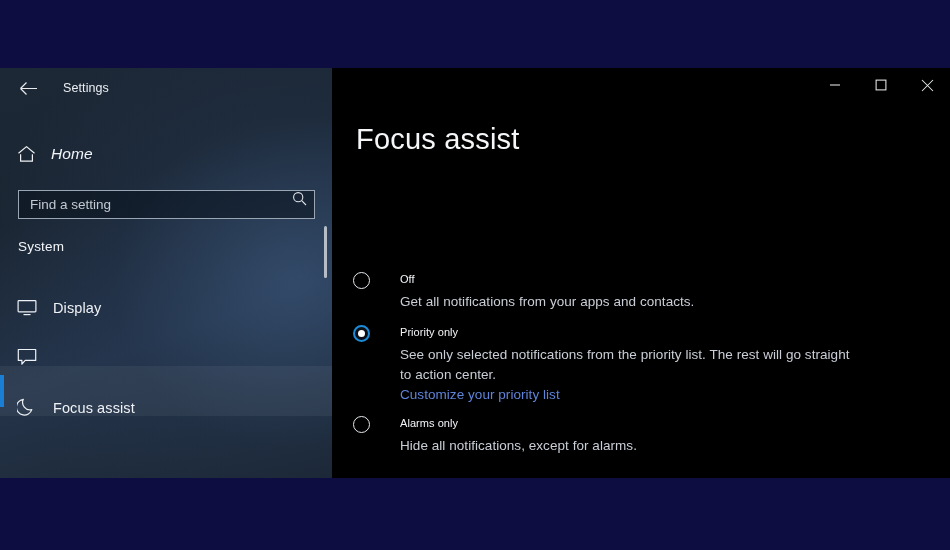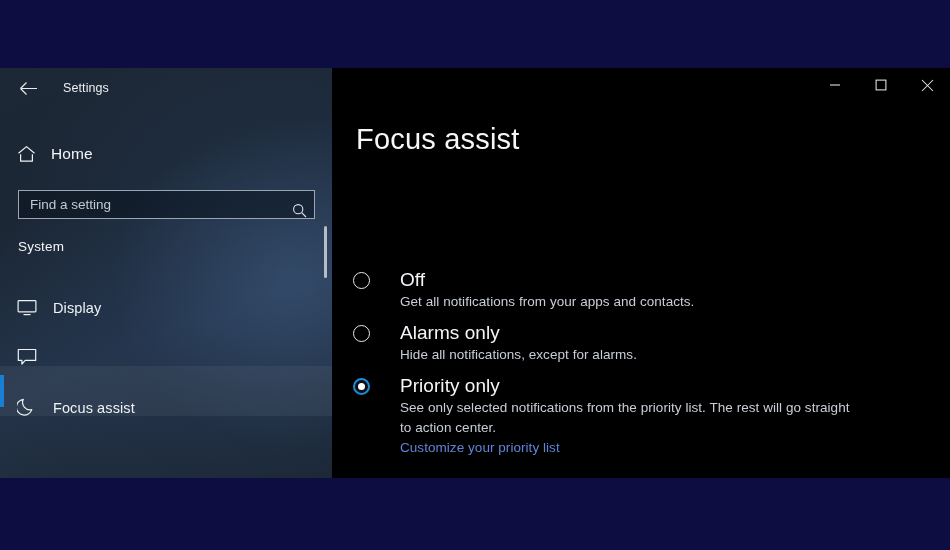--- a/index.html
+++ b/index.html
@@ -45,27 +45,27 @@
   .titlebar-text {
     font-size:12.5px; color:#eceff3; margin-left:13px;
     letter-spacing:.1px;
   }
 
   .home-row {
     display:flex; align-items:center;
     height:34px; margin-top:29px; padding-left:17px;
   }
   .home-row .ico { width:28px; display:flex; align-items:center; color:#f0f2f5; }
-  .home-label { font-size:15.5px; color:#f2f4f7; margin-left:6px; letter-spacing:.1px; }
+  .home-label { font-size:15.5px; color:#f2f4f7; margin-left:6px; letter-spacing:.1px;font-style:italic; }
 
   #search-wrap {
     margin:19px 0 0 18px; width:297px; height:29px;
     border:1px solid #9aa6b4;
     background:rgba(10,18,30,0.55);
-    display:flex; align-items:flex-end;
+    display:flex; align-items:flex-start;
   }
   #search-input {
     flex:1; height:27px; border:0; outline:0; background:transparent;
     color:#e6e9ee; font-size:13.5px; padding-left:11px;
     font-family:"Liberation Sans", sans-serif;
   }
   #search-input::placeholder { color:#c2c9d2; opacity:1; }
   .search-ico { width:30px; display:flex; align-items:center; justify-content:center; color:#dfe4ea; }
 
   .group-header {
@@ -124,21 +124,21 @@
     width:17px; height:17px; border-radius:50%;
     border:1.6px solid #e6e9ee; background:transparent;
   }
   .radio.checked {
     border:2px solid #1d8bd8; background:#0b0f15;
     display:flex; align-items:center; justify-content:center;
   }
   .radio.checked .dot {
     width:7px; height:7px; border-radius:50%; background:#ffffff;
   }
-  .opt-title { font-size:19px; color:#f3f5f8; line-height:19px; letter-spacing:.05px; }
+  .opt-title { font-size:11px; color:#f3f5f8; line-height:19px; letter-spacing:.05px; }
   .opt-desc {
     font-size:13.5px; color:#c9ced6; line-height:20px; margin-top:3px;
     letter-spacing:.05px; width:455px;
   }
   .opt-link {
     display:inline-block; font-size:13.5px; color:#5f84d8; margin-top:2px;
     text-decoration:none; letter-spacing:.05px;
   }
 </style>
 </head>
@@ -244,32 +244,32 @@
 
       <div id="options">
 
         <div class="option">
           <span class="radio"></span>
           <div class="opt-title">Off</div>
           <div class="opt-desc">Get all notifications from your apps and contacts.</div>
         </div>
 
         <div class="option">
+          <span class="radio checked">
+            <span class="dot"></span>
+          </span>
+          <div class="opt-title">Priority only</div>
+          <div class="opt-desc">See only selected notifications from the priority list. The rest will go straight to action center.</div>
+          <a href="#" class="opt-link">Customize your priority list</a>
+        </div>
+
+        <div class="option">
           <span class="radio"></span>
           <div class="opt-title">Alarms only</div>
           <div class="opt-desc">Hide all notifications, except for alarms.</div>
         </div>
 
-        <div class="option">
-          <span class="radio checked">
-            <span class="dot"></span>
-          </span>
-          <div class="opt-title">Priority only</div>
-          <div class="opt-desc">See only selected notifications from the priority list. The rest will go straight to action center.</div>
-          <a href="#" class="opt-link">Customize your priority list</a>
-        </div>
-
       </div>
 
     </div>
 
   </div>
 </div>
 
 </body></html>

